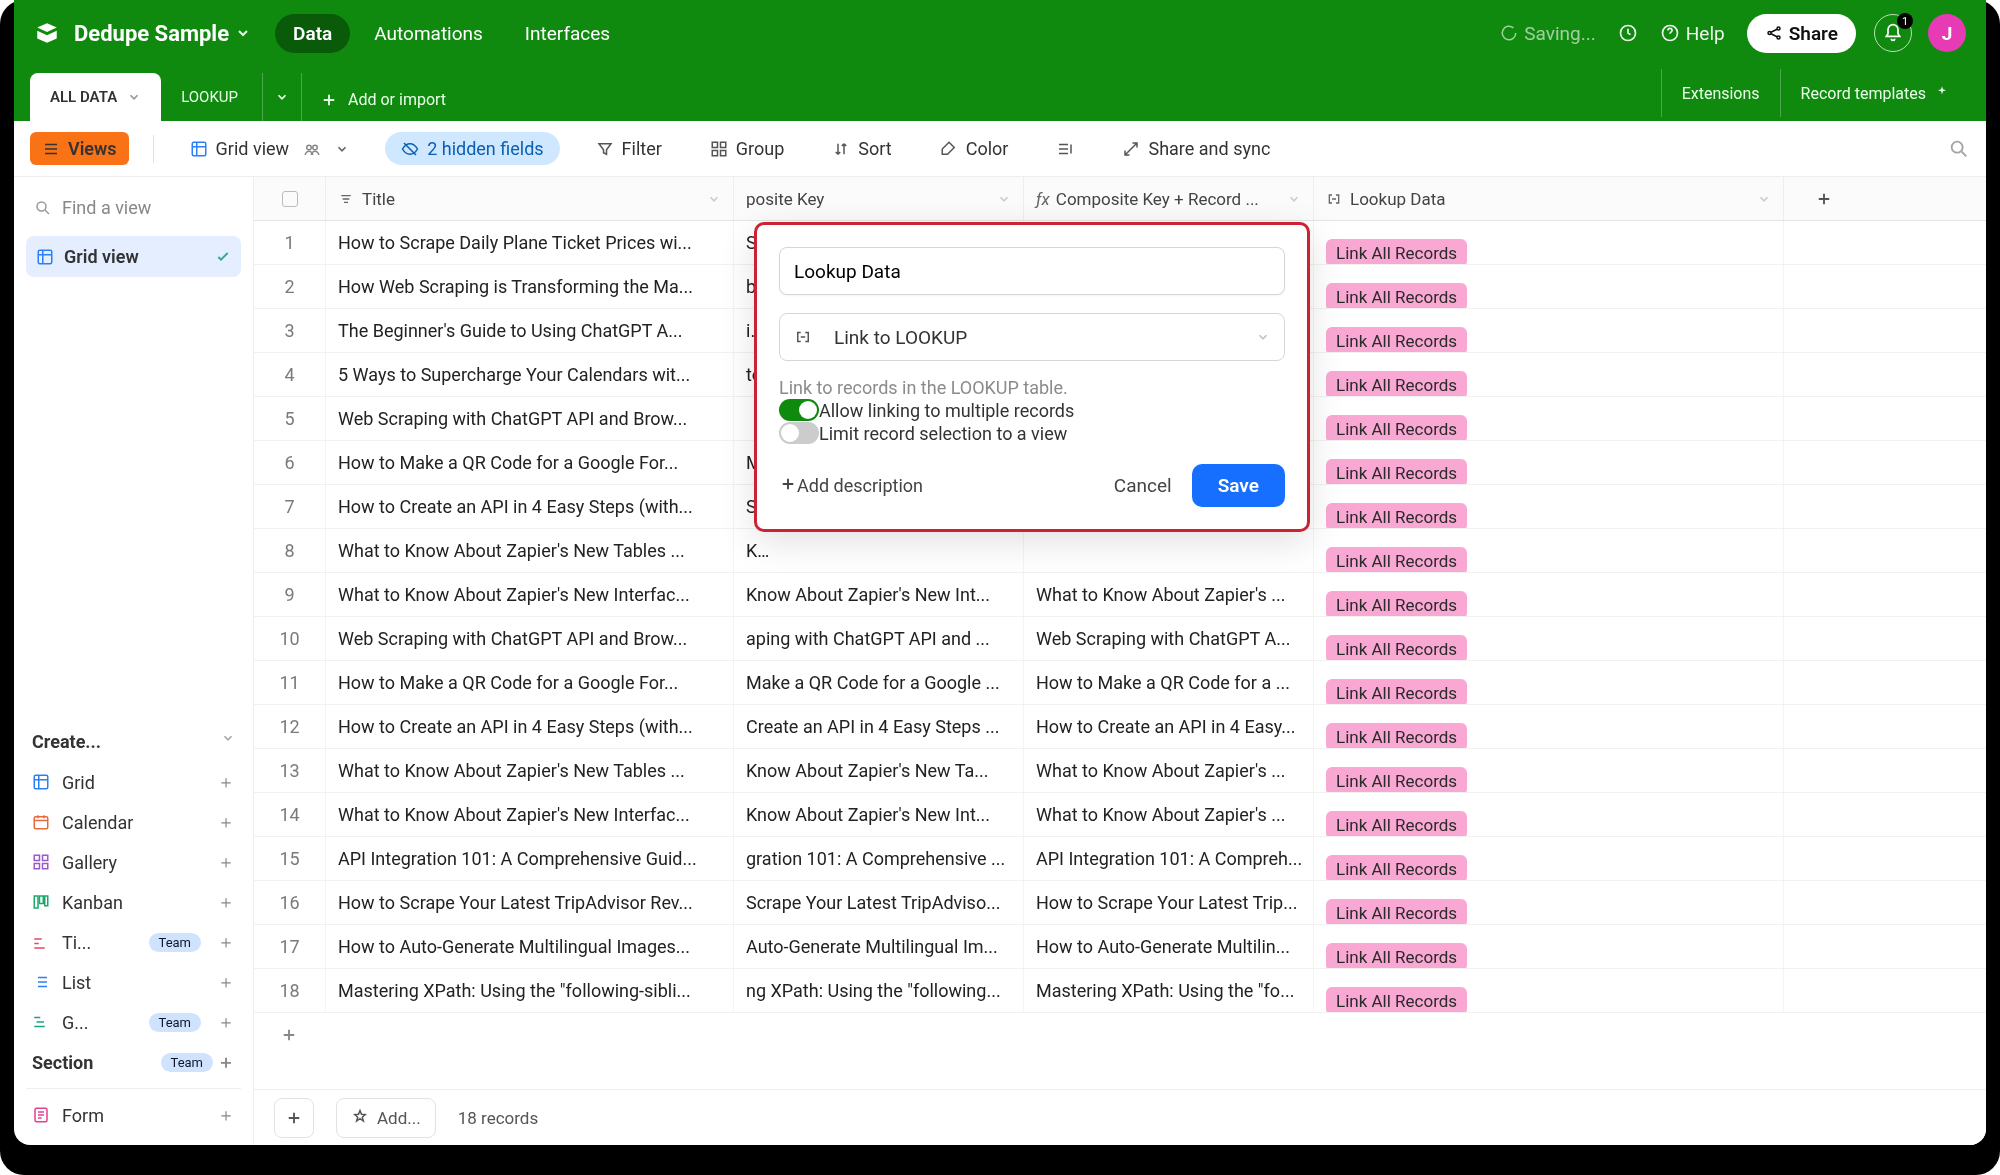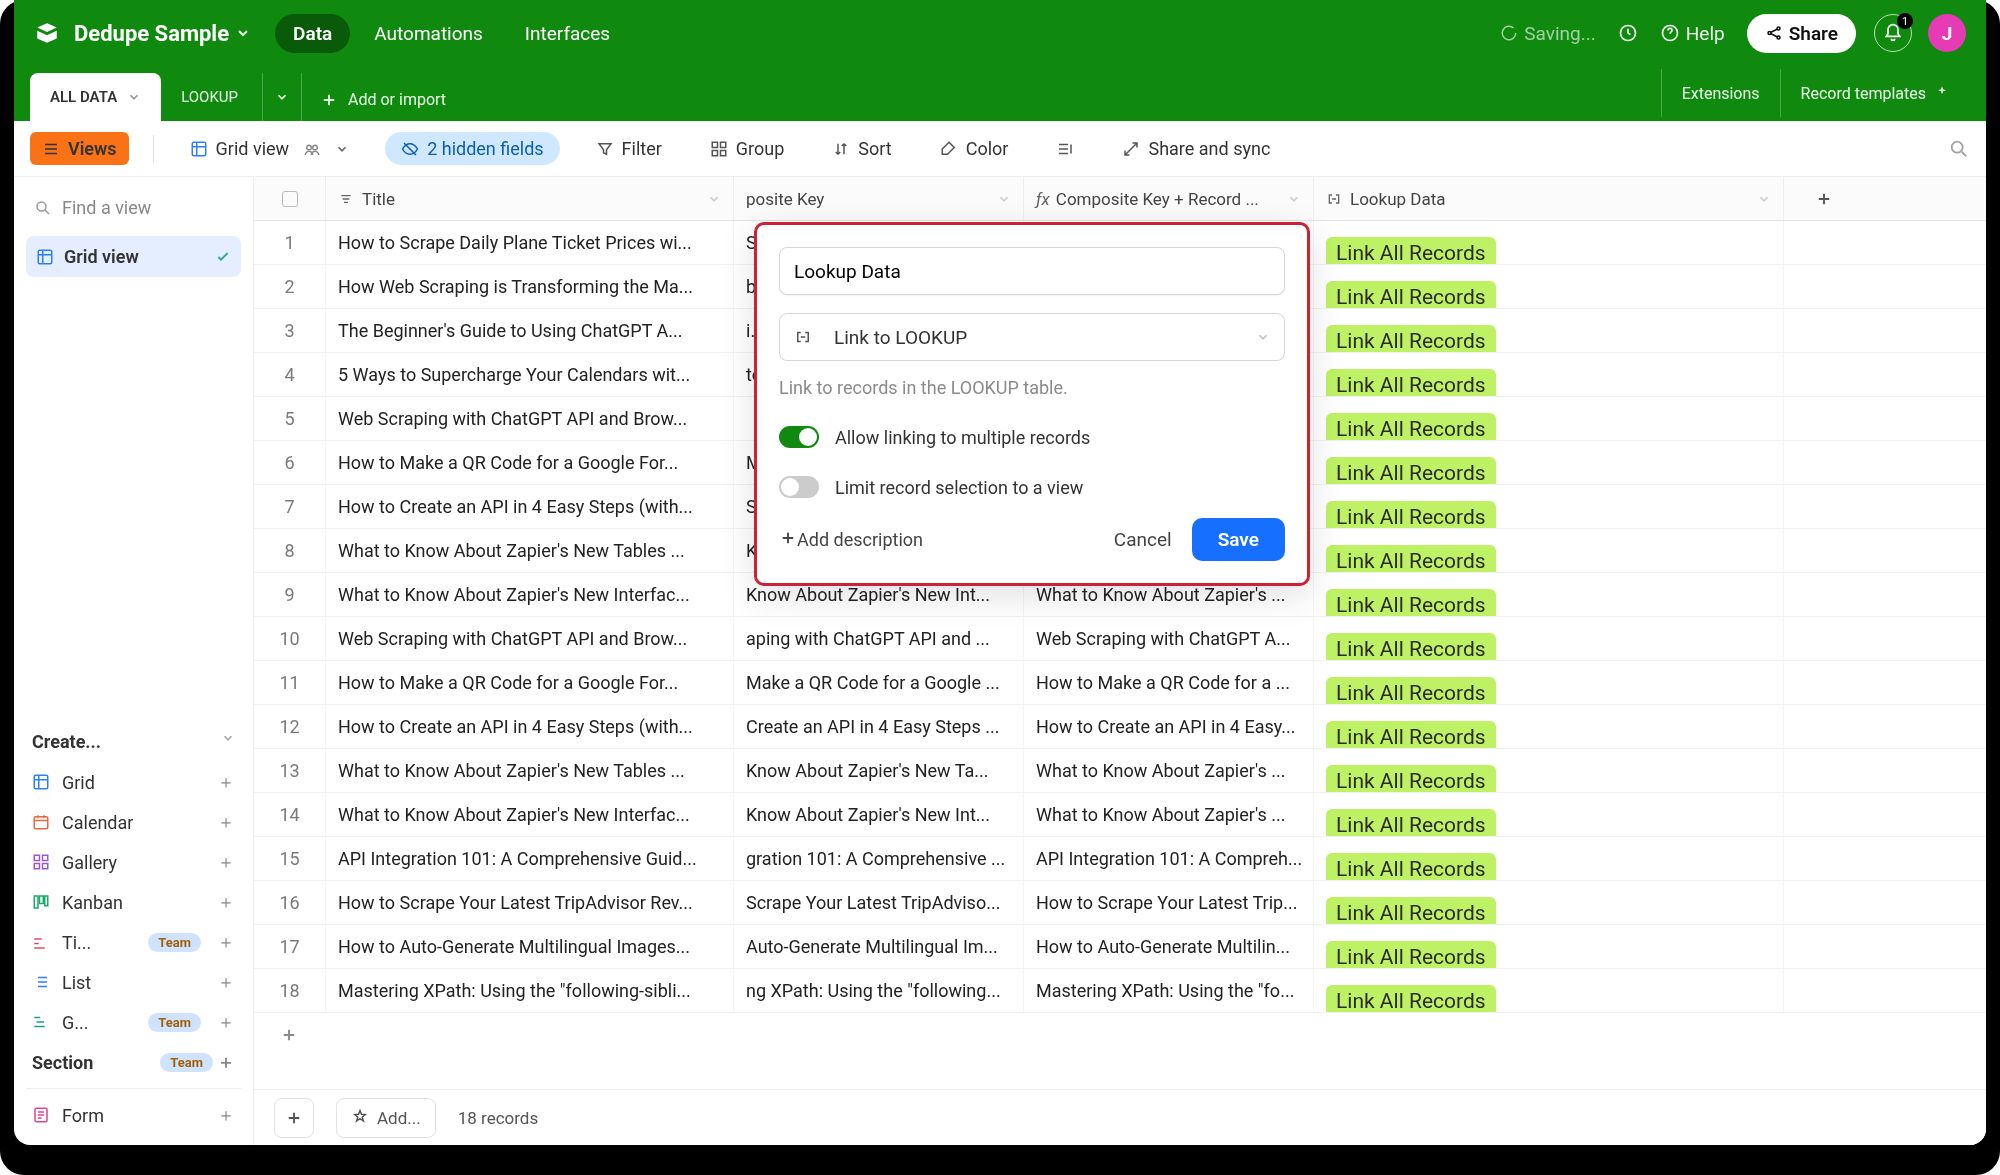--- a/index.html
+++ b/index.html
@@ -46,21 +46,21 @@
 .sidebar { width:240px; border-right:1px solid #eee; display:flex; flex-direction:column; padding:10px 12px; font-size:18px; color:#333; }
 .find { display:flex; align-items:center; gap:10px; padding:10px 8px; color:#888; }
 .view-item { display:flex; align-items:center; gap:10px; padding:10px 10px; border-radius:8px; margin-top:8px; }
 .view-item.active { background:#e4eeff; font-weight:600; }
 .view-item .check { margin-left:auto; color:#4a7; }
 .sidebar-spacer { flex:1; }
 .create-row { display:flex; align-items:flex-start; padding:10px 6px; font-weight:700; color:#333; }
 .create-row .dd { margin-left:auto; opacity:.5; }
 .c-item { display:flex; align-items:center; gap:12px; padding:8px 6px; color:#333; }
 .c-item .plus { margin-left:auto; color:#888; }
-.badge { background:#cfe3ff; color:#a16207; font-size:13px; border-radius:12px; padding:2px 10px; font-weight:700; margin-left:auto; }
+.badge { background:#cfe3ff; color:#0f172a; font-size:13px; border-radius:12px; padding:2px 10px; font-weight:400; margin-left:auto; }
 .section-lbl { font-weight:700; padding:8px 6px; display:flex; align-items:center; }
 
 
 .gridwrap { flex:1; position:relative; overflow:hidden; }
 .ghead { display:flex; height:44px; border-bottom:1px solid #e4e4e4; font-size:17px; color:#444; background:#fbfbfb; }
 .gh { display:flex; align-items:center; padding:0 12px; border-right:1px solid #eee; position:relative; }
 .gh .dd { margin-left:auto; opacity:.4; }
 .gh.rownum { width:72px; justify-content:center; }
 .gh.title { width:408px; }
 .gh.ck { width:290px; }
@@ -70,34 +70,34 @@
 .checkbox { width:16px; height:16px; border:1.5px solid #bbb; border-radius:3px; }
 
 .rows { }
 .row { display:flex; height:44px; border-bottom:1px solid #f1f1f1; font-size:18px; color:#222; }
 .cell { padding:0 12px; display:flex; align-items:center; border-right:1px solid #f4f4f4; overflow:hidden; white-space:nowrap; text-overflow:ellipsis; }
 .cell.rownum { width:72px; justify-content:center; color:#7a7a7a; }
 .cell.title { width:408px; }
 .cell.ck { width:290px; }
 .cell.ckr { width:290px; }
 .cell.look { width:470px; }
-.link-chip { background:#bef264; border-radius:6px; padding:4px 10px; font-size:21px; color:#2b2b2b;margin-top:20px; }
+.link-chip { background:#f9a8d4; border-radius:6px; padding:4px 10px; font-size:17px; color:#2b2b2b;margin-top:20px; }
 .addrow { height:44px; display:flex; align-items:center; padding-left:26px; color:#888; }
 
 .footer { position:absolute; left:0; right:0; bottom:0; height:56px; border-top:1px solid #eee; background:#fff; display:flex; align-items:center; padding:0 20px; gap:22px; color:#555; font-size:17px; }
 .fbtn { width:40px; height:40px; border:1px solid #e2e2e2; border-radius:8px; display:flex; align-items:center; justify-content:center; }
 .fbtn.wide { width:auto; padding:0 14px; gap:8px; }
 
 
 .popover { position:absolute; top:222px; left:740px; width:556px; background:#fff; border:3px solid #c23; border-radius:10px; padding:22px; box-shadow:0 10px 36px rgba(0,0,0,.12); z-index:50; }
 .pop-input { width:100%; height:48px; border:1px solid #d6d6d6; border-radius:8px; padding:0 14px; font-size:19px; box-shadow:0 1px 2px rgba(0,0,0,.05); }
 .pop-select { margin-top:18px; width:100%; height:48px; border:1px solid #d6d6d6; border-radius:8px; padding:0 14px; display:flex; align-items:center; gap:22px; font-size:19px; color:#333; }
 .pop-select .dd { margin-left:auto; opacity:.5; }
 .pop-hint { margin-top:16px; color:#8b8b8b; font-size:18px; }
-.toggle-row { display:flex; align-items:center; gap:16px; margin-top:28px; font-size:18px; color:#333; }
+.toggle-row { display:flex; align-items:center; margin-top:1px; font-size:18px; color:#333; }
 .toggle { width:40px; height:22px; border-radius:12px; background:#ccc; position:relative; }
 .toggle .knob { position:absolute; width:18px; height:18px; background:#fff; border-radius:50%; top:2px; left:2px; transition:.1s; }
 .toggle.on { background:#0f8a0f; }
 .toggle.on .knob { left:20px; }
 .pop-actions { display:flex; align-items:center; margin-top:20px; }
 .adddesc { display:flex; color:#444; font-size:18px; }
 .pop-actions .sp { flex:1; }
 .btn-cancel { background:none; border:none; font-size:19px; color:#444; margin-right:20px; cursor:pointer; }
 .btn-save { background:#176fff; color:#fff; border:none; border-radius:10px; padding:10px 26px; font-size:19px; font-weight:600; cursor:pointer; }
 svg { display:block; }

